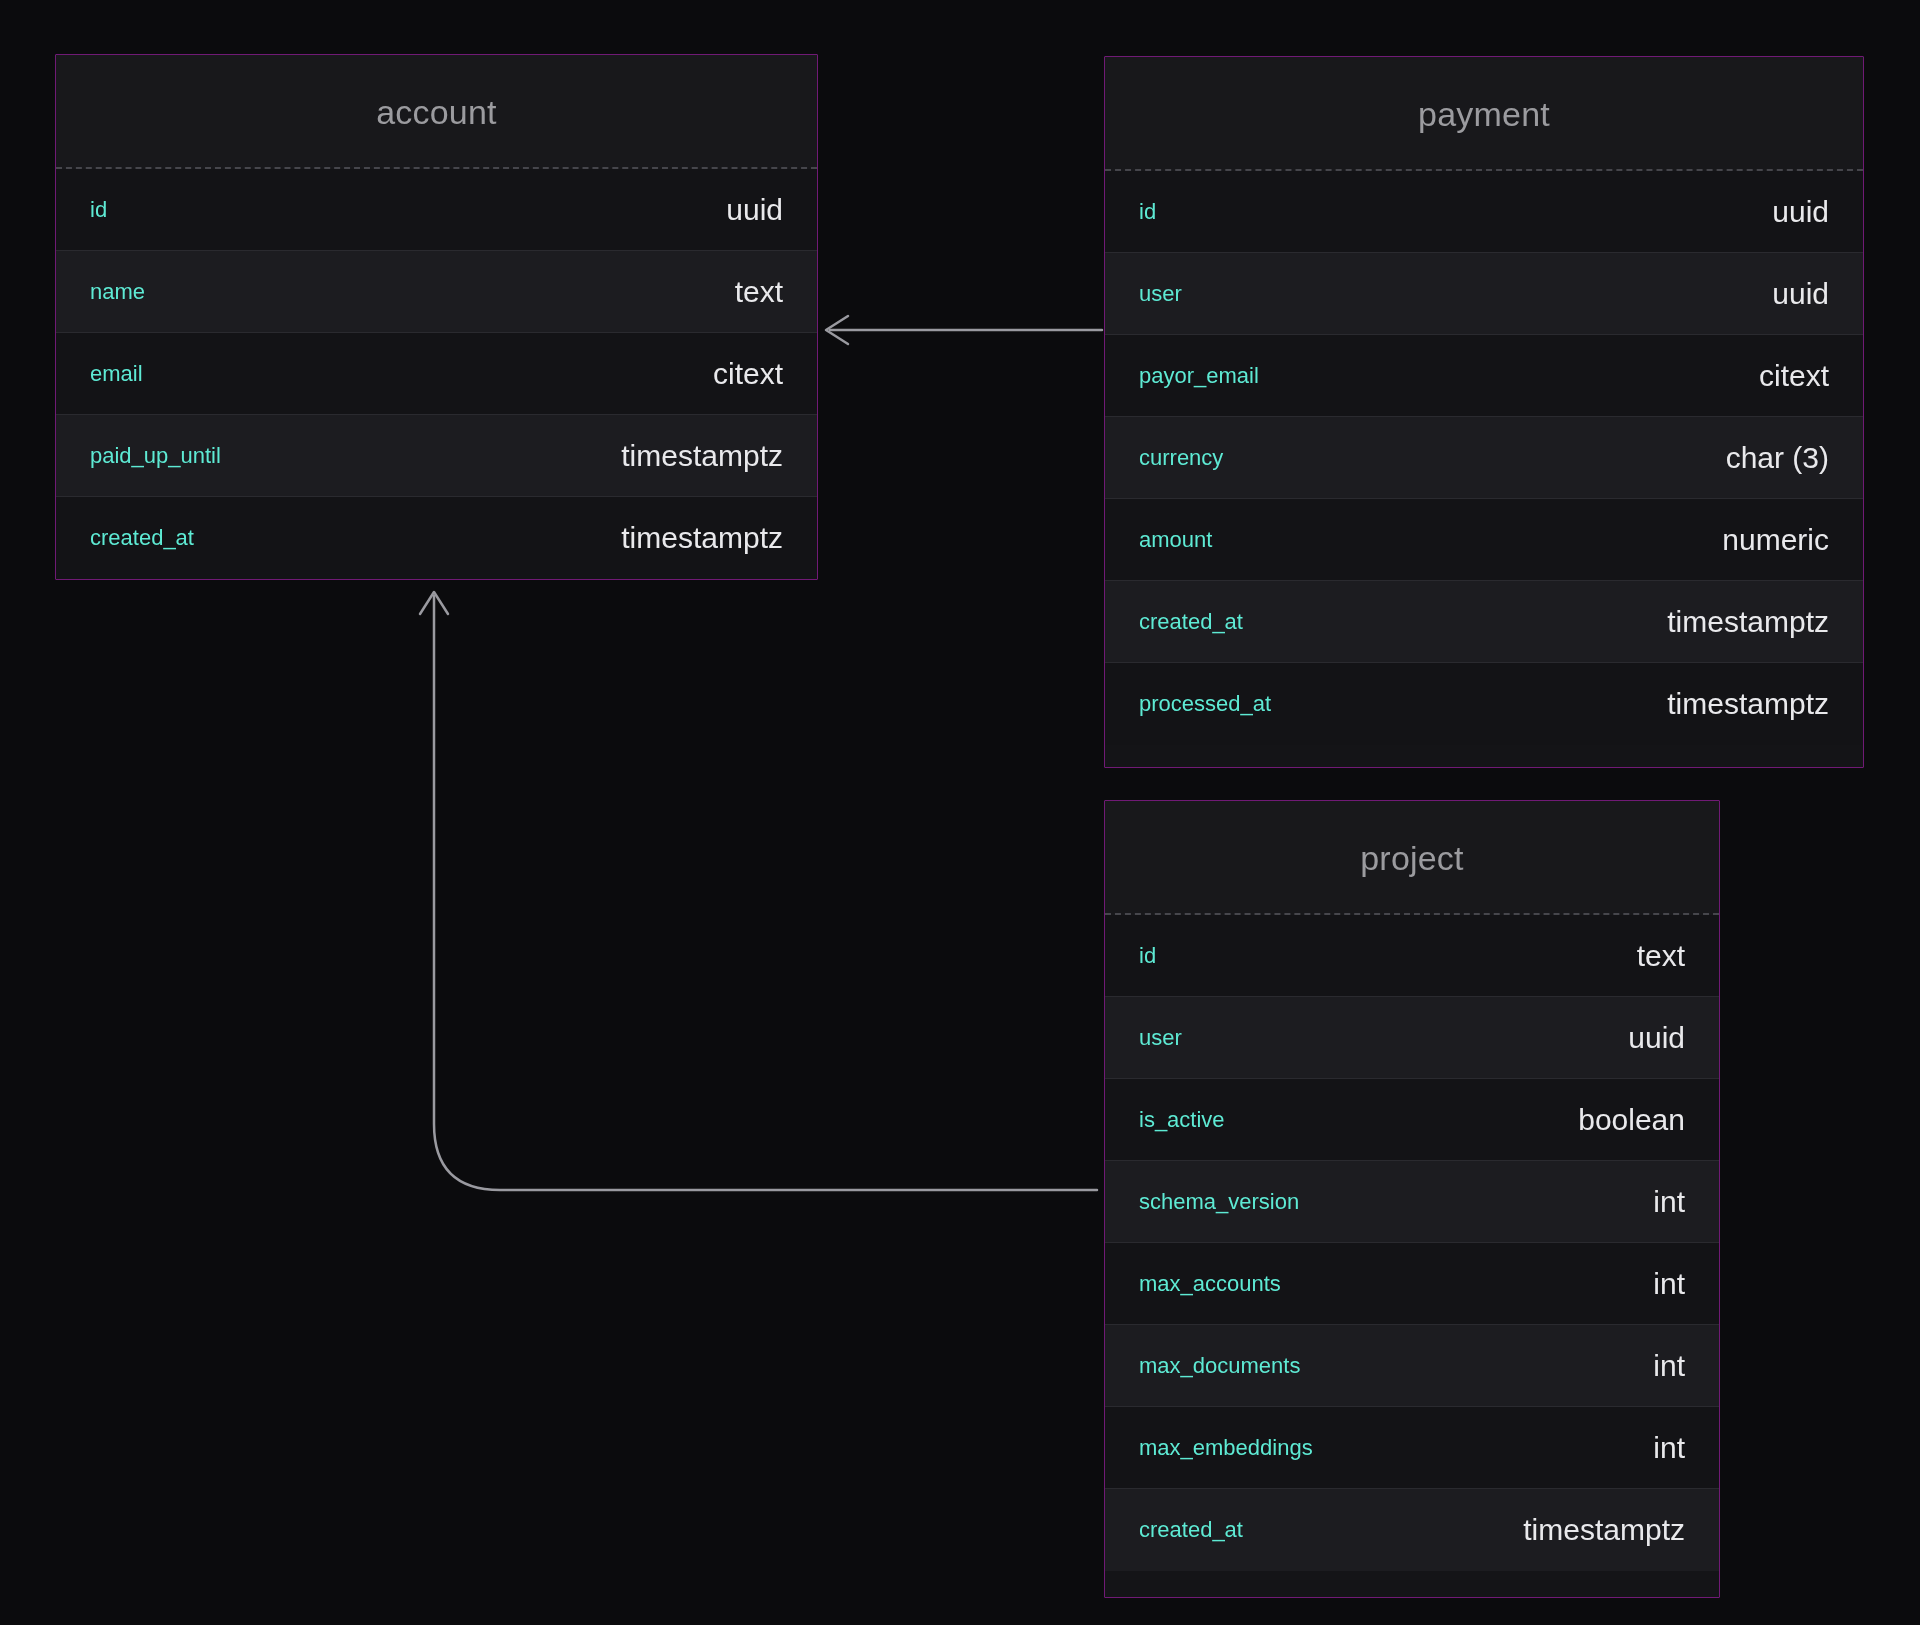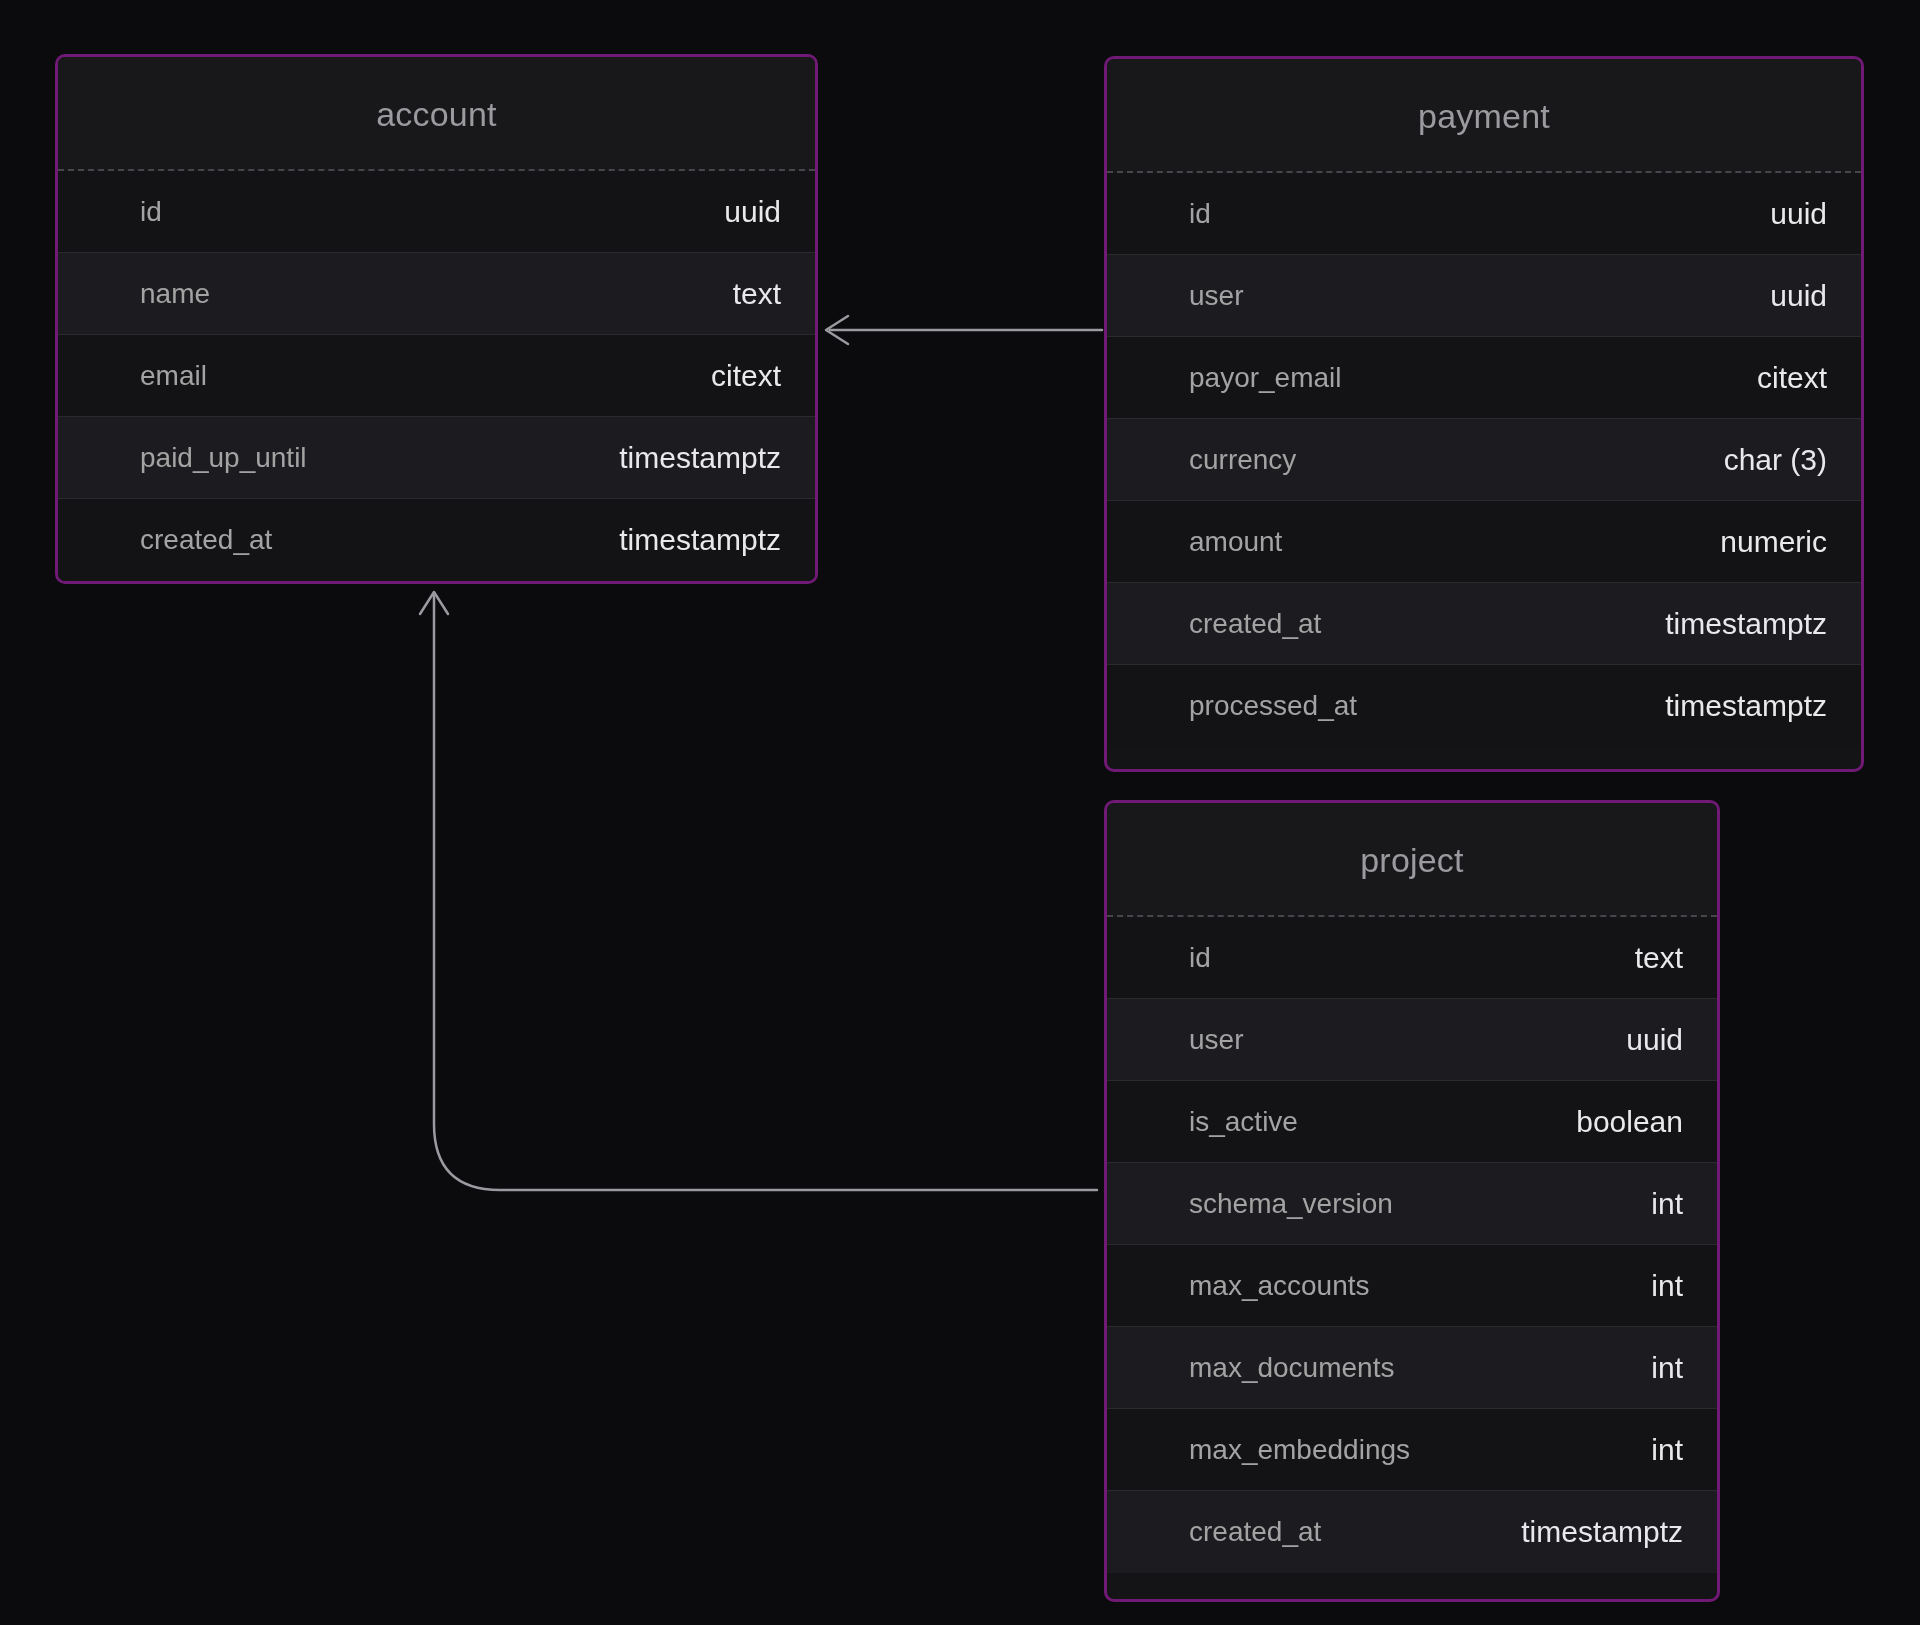--- a/index.html
+++ b/index.html
@@ -30,22 +30,22 @@
     width: 1920px;
     height: 1625px;
     pointer-events: none;
     z-index: 1;
   }
 
   
   .entity {
     position: absolute;
     box-sizing: border-box;
-    border: 3px solid #701a75;
-    border-radius: 10px;
+    border: 1px solid #701a75;
+    border-radius: 1px;
     background: #141417;
     overflow: hidden;
     z-index: 2;
   }
 
   .entity-title {
     height: 114px;
     line-height: 114px;
     text-align: center;
     color: #9b9b9f;
@@ -71,24 +71,23 @@
     background: #131316;
   }
   .field-row:nth-child(even) {
     background: #1c1c20;
   }
   .field-row:last-child {
     border-bottom: none;
   }
 
   .field-name {
-    color: #a3a3a3;
-    font-size: 28px;
+    color: #5eead4;
+    font-size: 22px;
     white-space: nowrap;
-    margin-left: 48px;
   }
   .field-type {
     color: #e9e9ec;
     font-size: 30px;
     white-space: nowrap;
     text-align: center;
   }
 
   
   #entity-account  { left: 55px;   top: 54px;   width: 763px;  }

